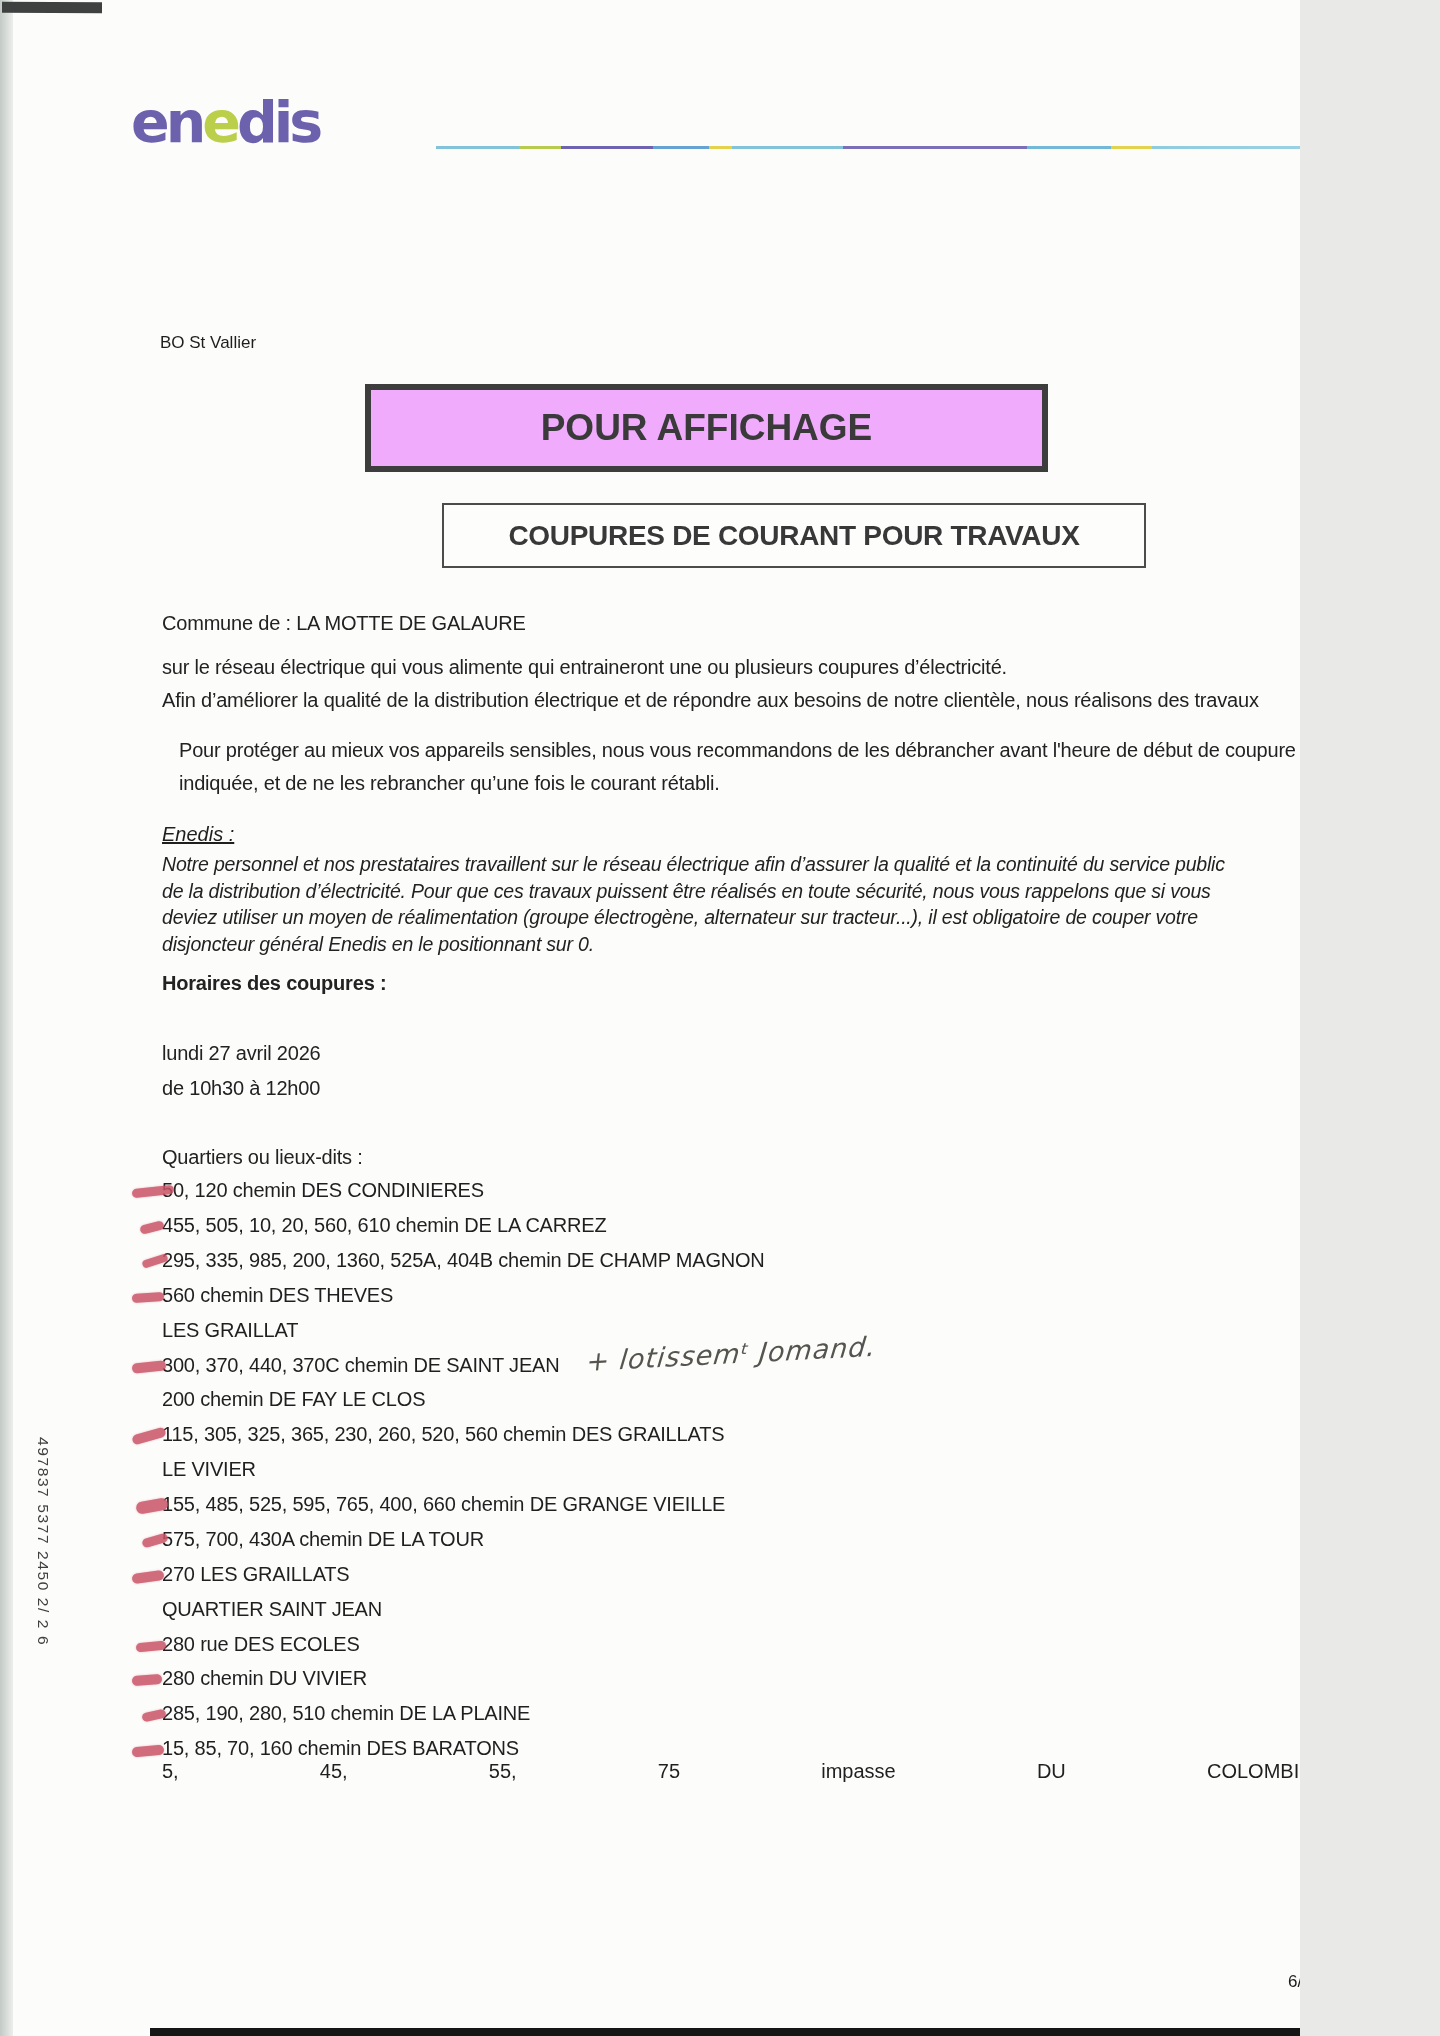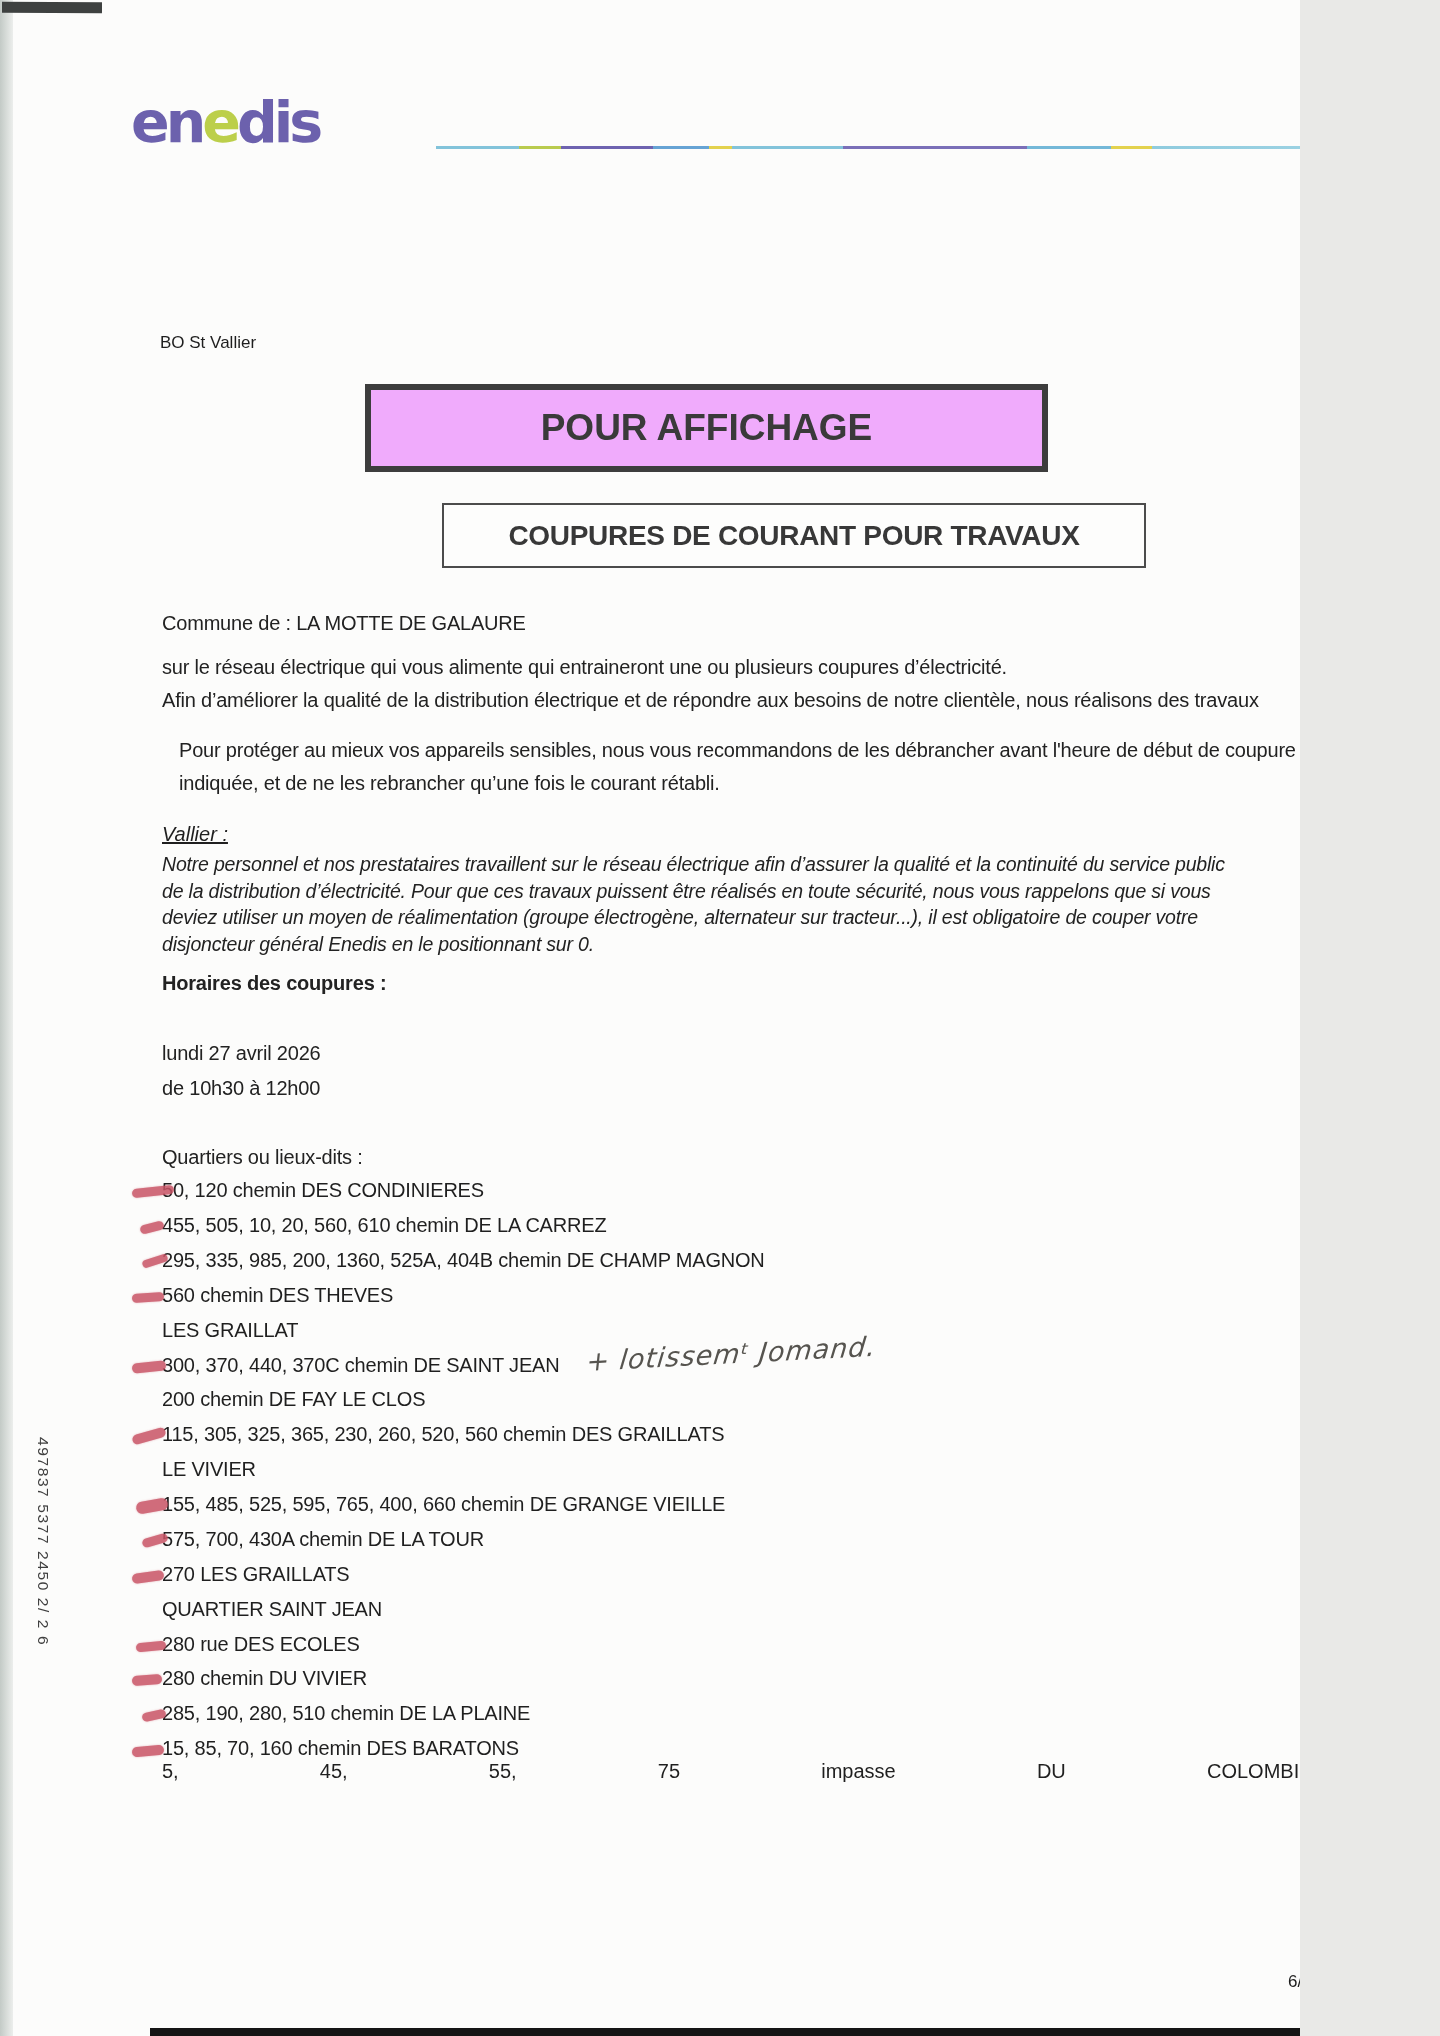--- a/index.html
+++ b/index.html
@@ -94,21 +94,21 @@
   <div class="abs intro">
     <div class="bodyline">sur le réseau électrique qui vous alimente qui entraineront une ou plusieurs coupures d’électricité.</div>
     <div class="bodyline">Afin d’améliorer la qualité de la distribution électrique et de répondre aux besoins de notre clientèle, nous réalisons des travaux</div>
   </div>
 
   <div class="abs advice">
     <div class="bodyline">Pour protéger au mieux vos appareils sensibles, nous vous recommandons de les débrancher avant l'heure de début de coupure</div>
     <div class="bodyline">indiquée, et de ne les rebrancher qu’une fois le courant rétabli.</div>
   </div>
 
-  <div class="abs rappel-label">Vallier :</div>
+  <div class="abs rappel-label">Enedis :</div>
   <div class="abs rappel-par">
     <div class="bodyline">Notre personnel et nos prestataires travaillent sur le réseau électrique afin d’assurer la qualité et la continuité du service public</div>
     <div class="bodyline">de la distribution d’électricité. Pour que ces travaux puissent être réalisés en toute sécurité, nous vous rappelons que si vous</div>
     <div class="bodyline">deviez utiliser un moyen de réalimentation (groupe électrogène, alternateur sur tracteur...), il est obligatoire de couper votre</div>
     <div class="bodyline">disjoncteur général Enedis en le positionnant sur 0.</div>
   </div>
 
   <div class="abs horaires bodyline">Horaires des coupures :</div>
   <div class="abs date-line bodyline">lundi 27 avril 2026</div>
   <div class="abs time-line bodyline">de 10h30 à 12h00</div>

